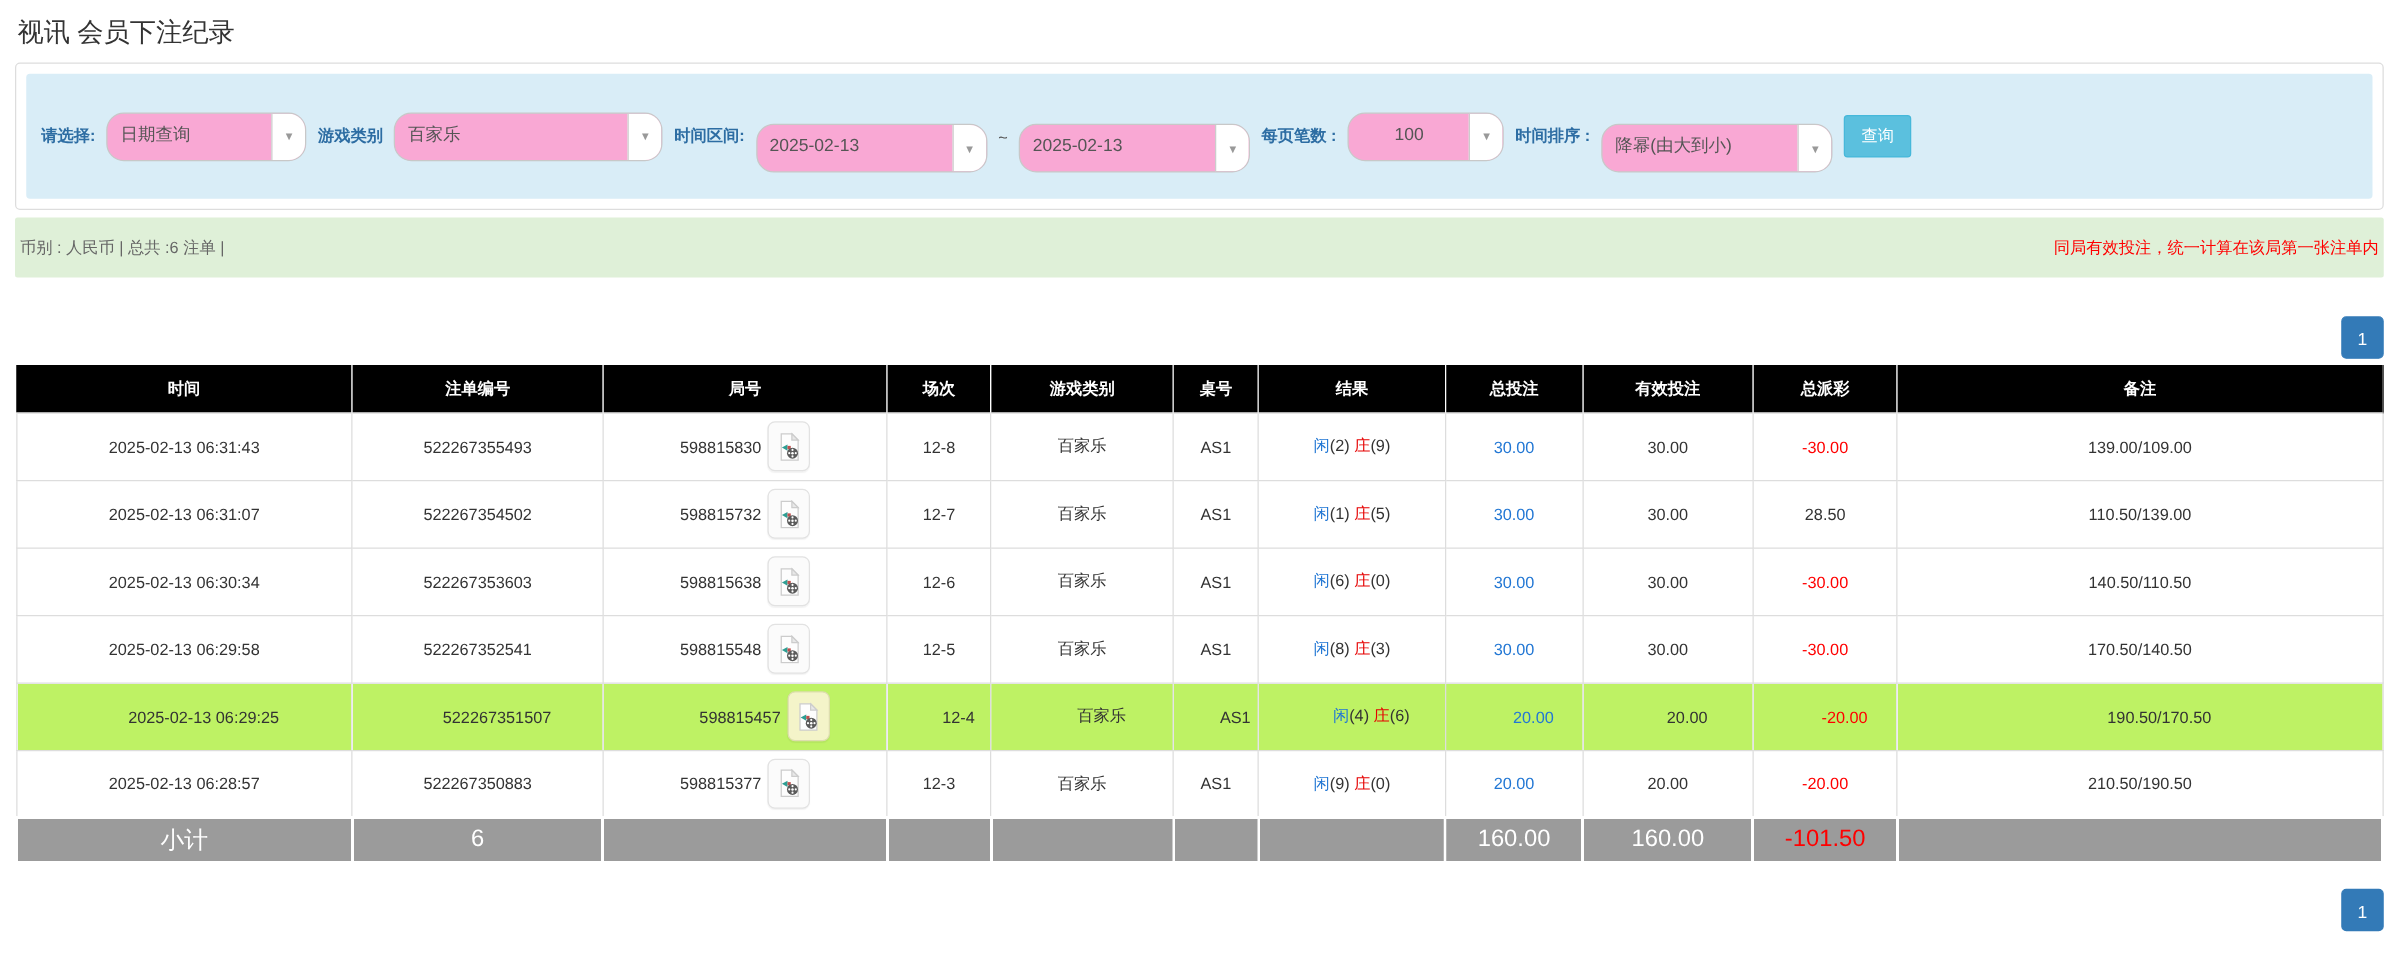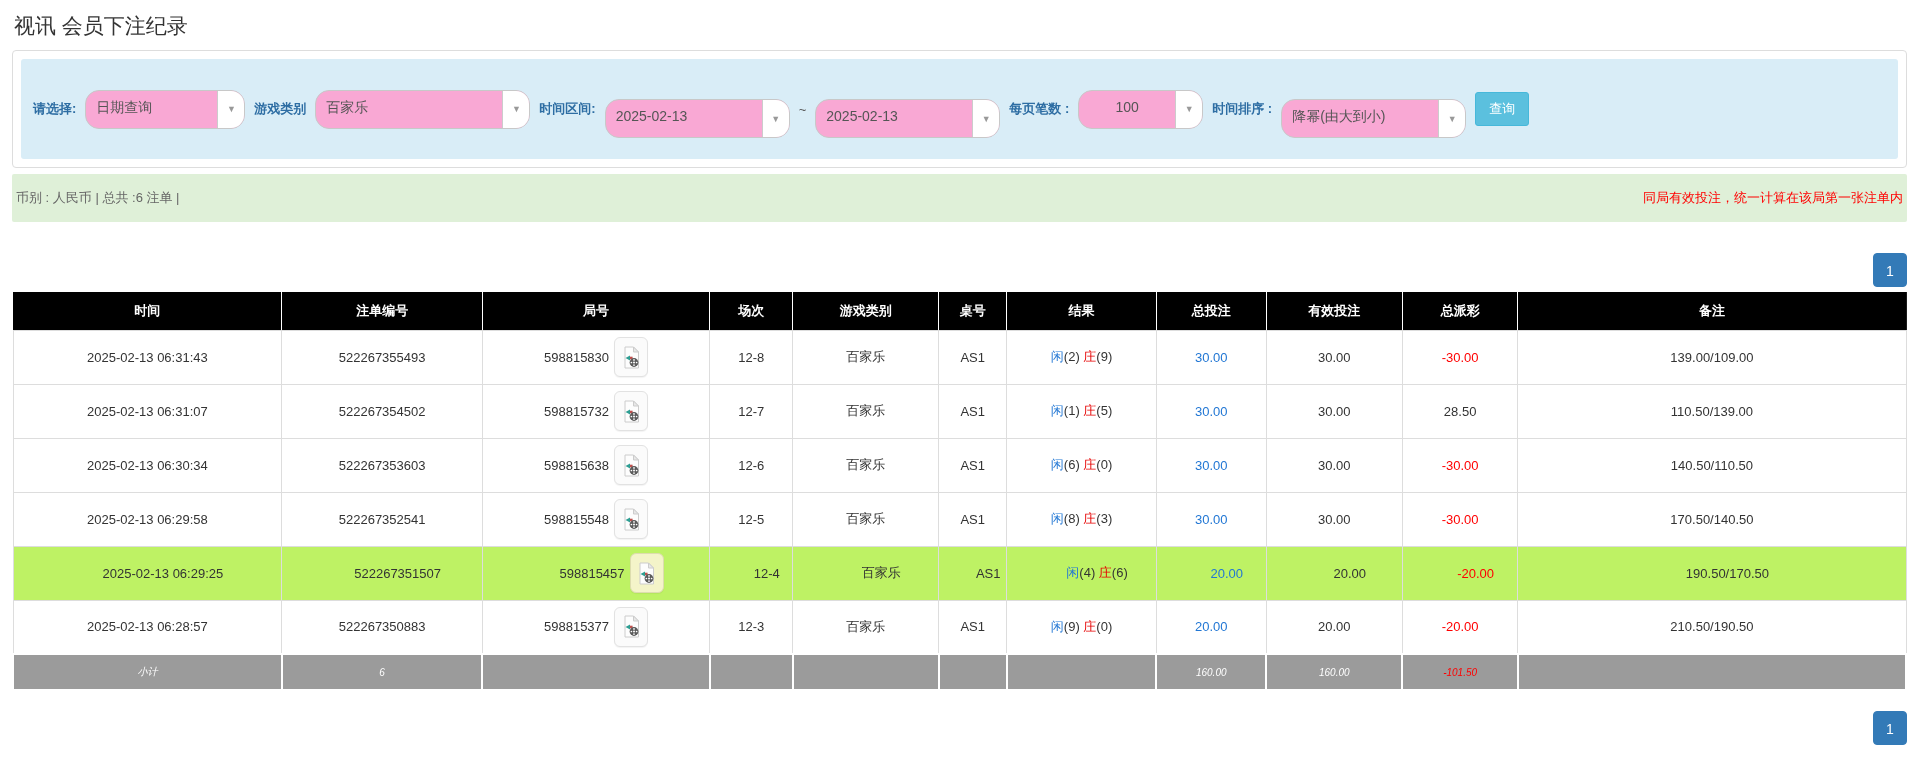--- a/index.html
+++ b/index.html
@@ -159,22 +159,21 @@
   .player { color: #2277d4; }
   .banker { color: #e60000; }
   a.bet-link { color: #2277d4; text-decoration: none; cursor: pointer; }
   td.money-auto.neg { color: #ff0000; }
 
   table.bets tbody.totals td {
     background: #9b9b9b;
     color: #fff;
     border: 2px solid #fff;
     height: 36px;
-    font-size: 10px;
-    font-style: italic;
+    font-size: 19px;
   }
   table.bets tbody.totals td.money-auto.neg { color: #ff0000; }
 </style>
 </head>
 <body>
 
 <div class="page">
 
   <h1 class="page-title">视讯 会员下注纪录</h1>
 

